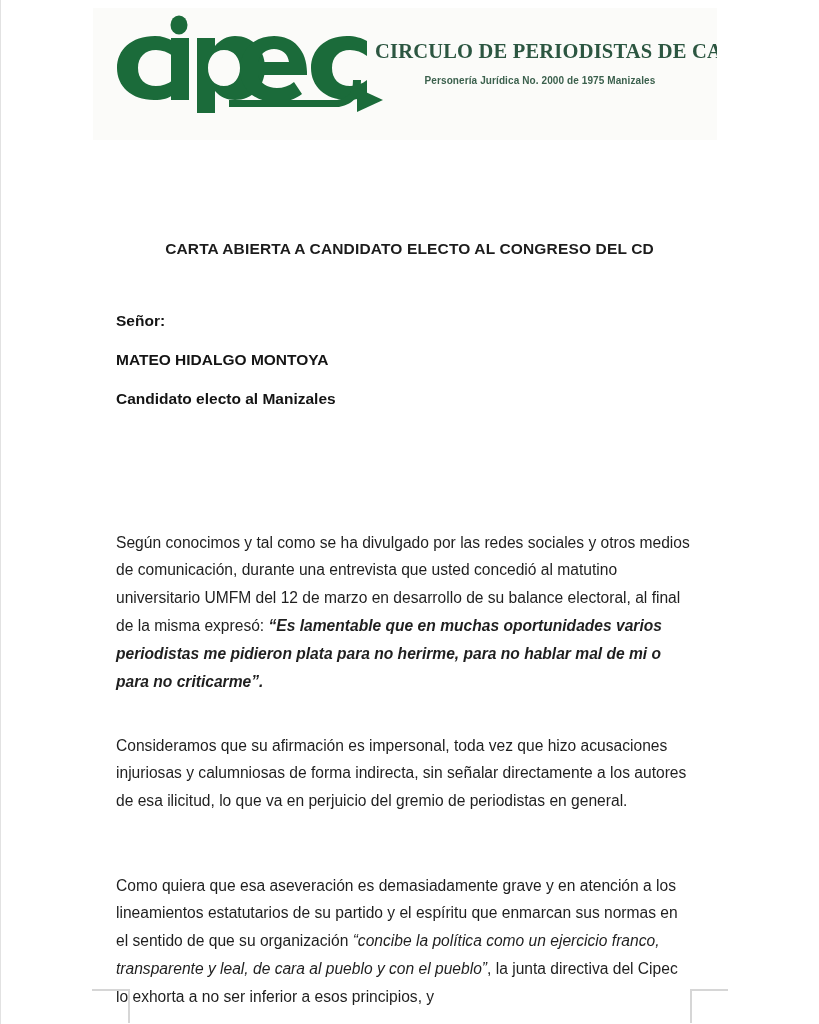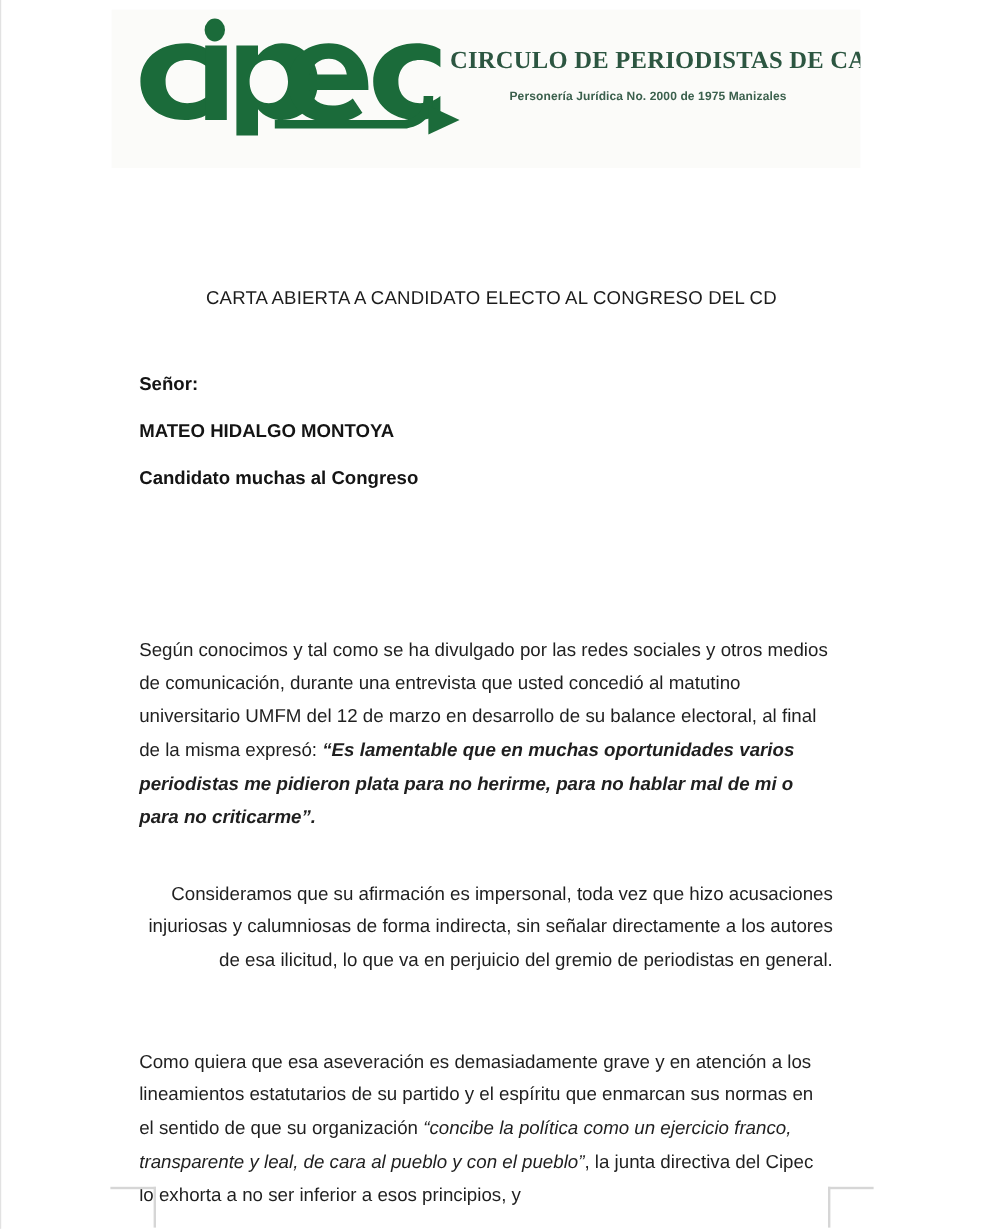--- a/index.html
+++ b/index.html
@@ -73,21 +73,21 @@
   }
 
   
   .doc-title {
     position: absolute;
     left: 0;
     top: 240px;
     width: 819px;
     text-align: center;
     font-size: 15.5px;
-    font-weight: normal;
+    font-weight: bold;
     letter-spacing: 0.15px;
     color: #1c1c1c;
   }
 
   .addressee {
     position: absolute;
     left: 116px;
     top: 311px;
     width: 560px;
   }
@@ -102,21 +102,21 @@
   .body-block {
     position: absolute;
     left: 116px;
     width: 578px;
     font-size: 15.6px;
     line-height: 27.8px;
     color: #1f1f1f;
     text-align: left;
   }
   #para-1 { top: 513px; }
-  #para-2 { top: 716px; text-align: right; }
+  #para-2 { top: 716px; }
   #para-3 { top: 856px; }
 
   .body-block em {
     font-style: italic;
   }
   .quote-strong {
     font-style: italic;
     font-weight: bold;
   }
 
@@ -193,21 +193,21 @@
     <div class="masthead-title">CIRCULO DE PERIODISTAS DE CALDAS</div>
     <div class="masthead-sub">Personería Jurídica No. 2000 de 1975 Manizales</div>
   </div>
 </div>
 
 <div class="doc-title">CARTA ABIERTA A CANDIDATO ELECTO AL CONGRESO DEL CD</div>
 
 <div class="addressee">
   <div class="addressee-line">Señor:</div>
   <div class="addressee-line">MATEO HIDALGO MONTOYA</div>
-  <div class="addressee-line">Candidato muchas al Congreso</div>
+  <div class="addressee-line">Candidato electo al Manizales</div>
 </div>
 
 <p class="body-block" id="para-1">
   <span>Según conocimos y tal como se ha divulgado por las redes sociales y otros medios de comunicación, durante una entrevista que usted concedió al matutino universitario UMFM del 12 de marzo en desarrollo de su balance electoral, al final de la misma expresó: </span><span class="quote-strong">“Es lamentable que en muchas oportunidades varios periodistas me pidieron plata para no herirme, para no hablar mal de mi o para no criticarme”.</span><span></span>
 </p>
 
 <p class="body-block" id="para-2">
   <span>Consideramos que su afirmación es impersonal, toda vez que hizo acusaciones injuriosas y calumniosas de forma indirecta, sin señalar directamente a los autores de esa ilicitud, lo que va en perjuicio del gremio de periodistas en general.</span><span class="quote-strong"></span><span></span>
 </p>
 

